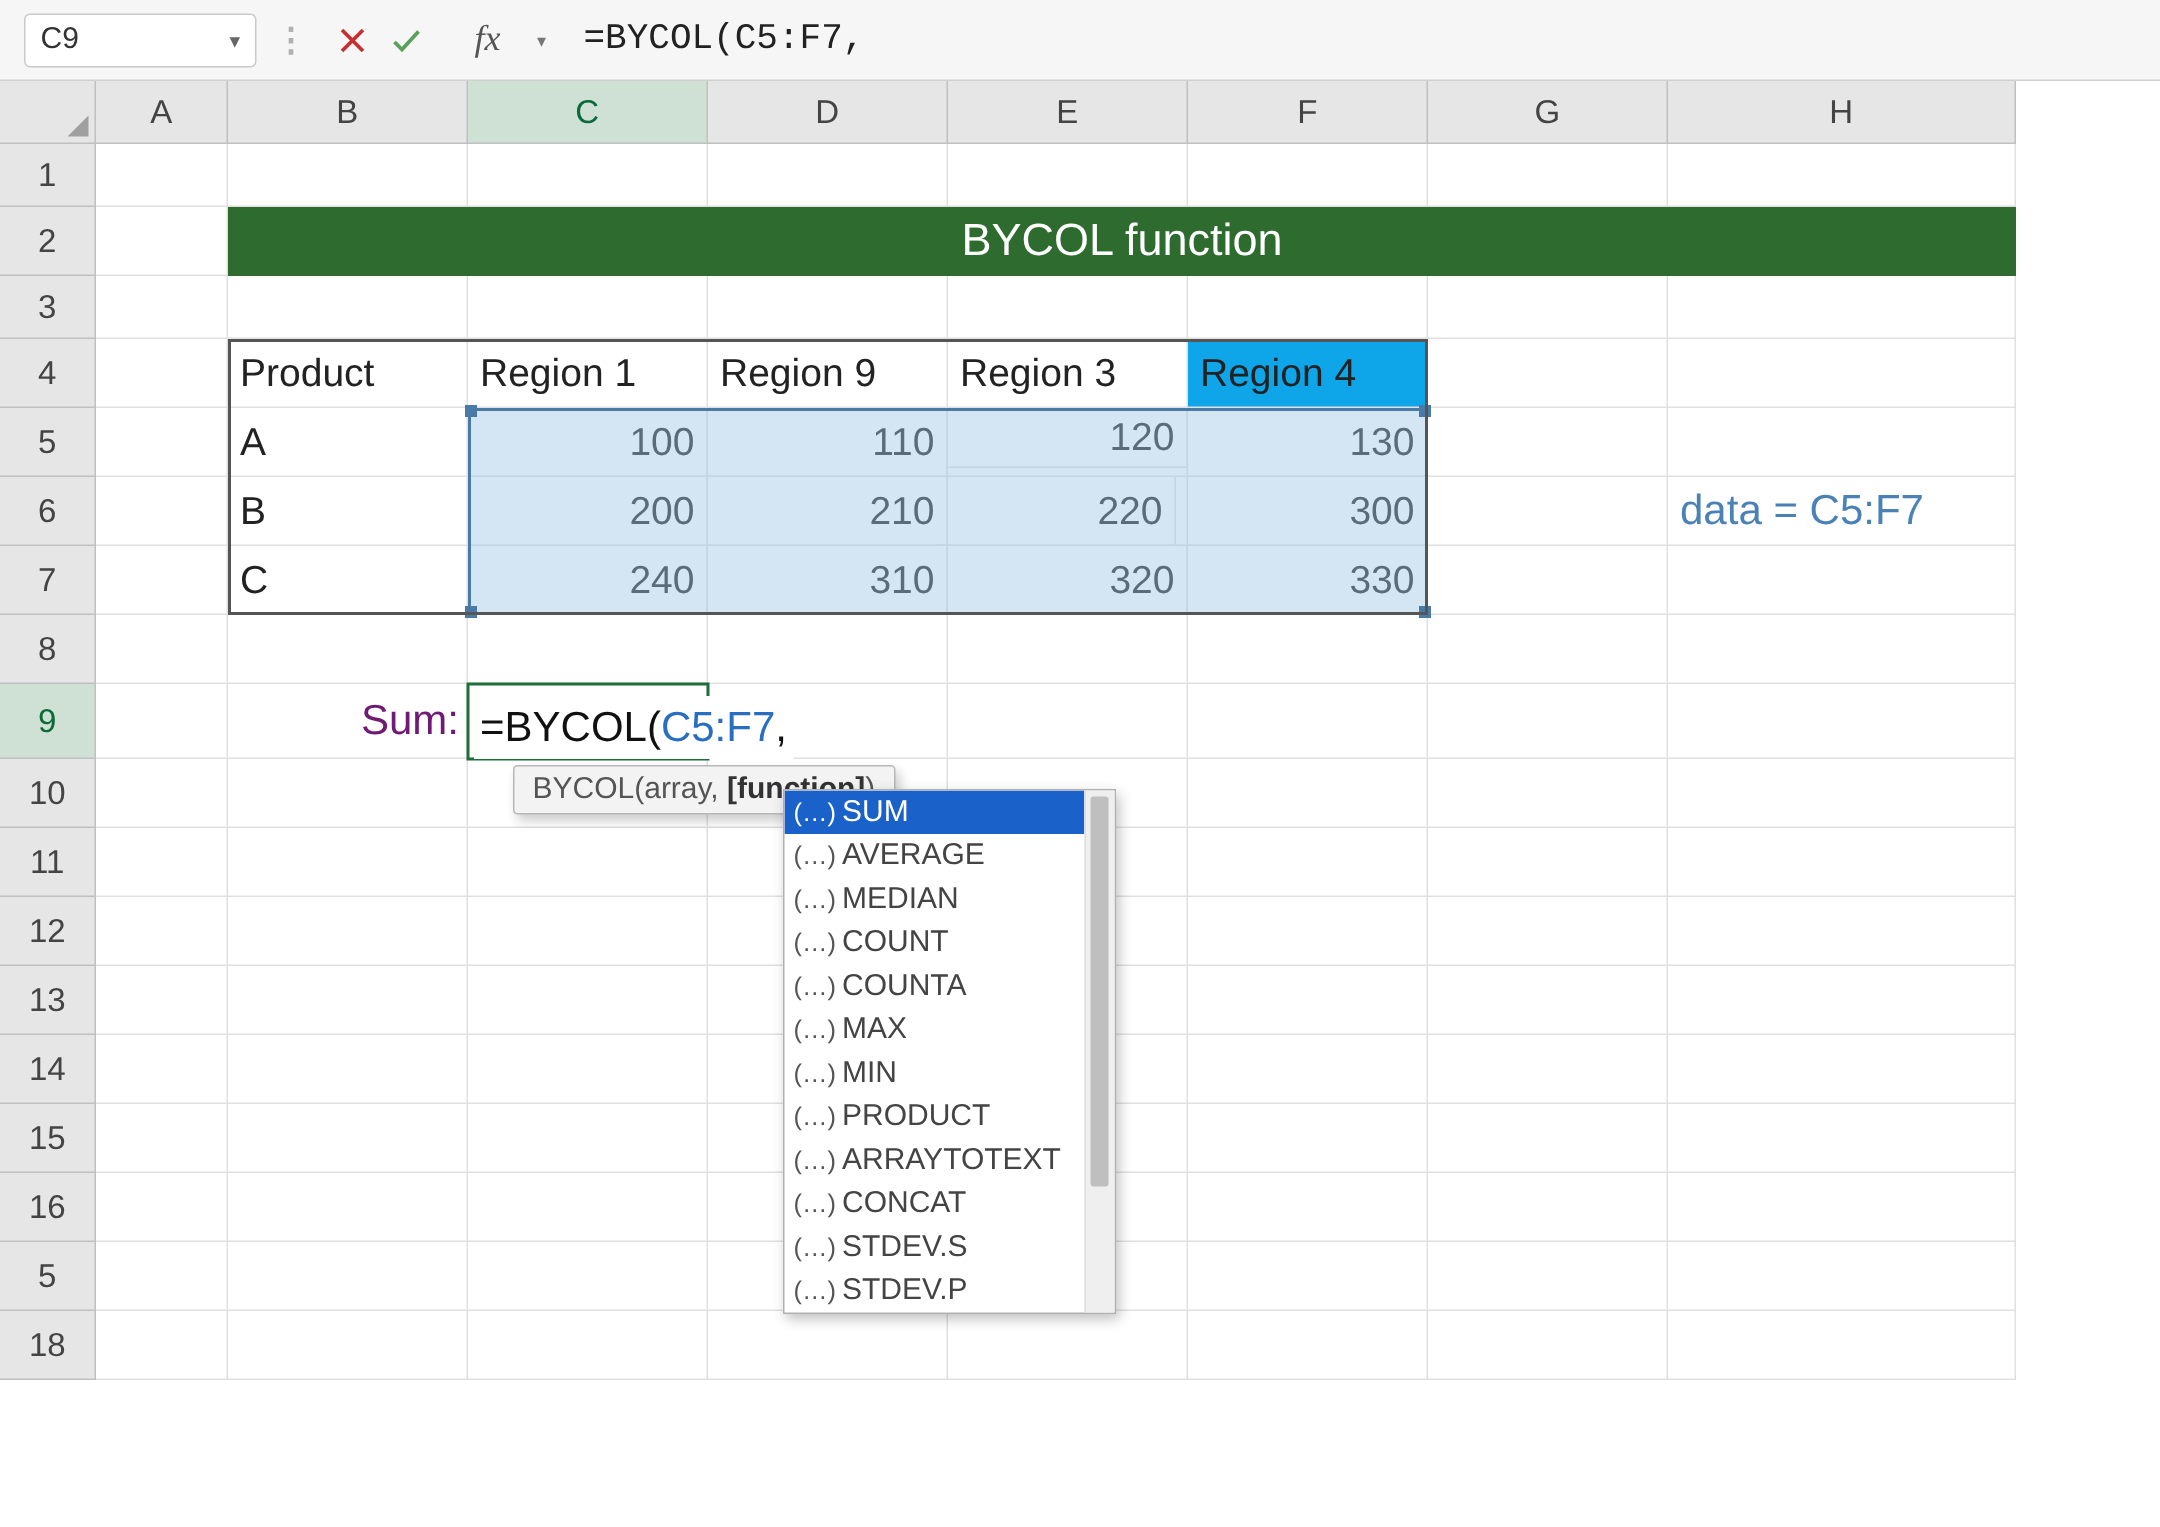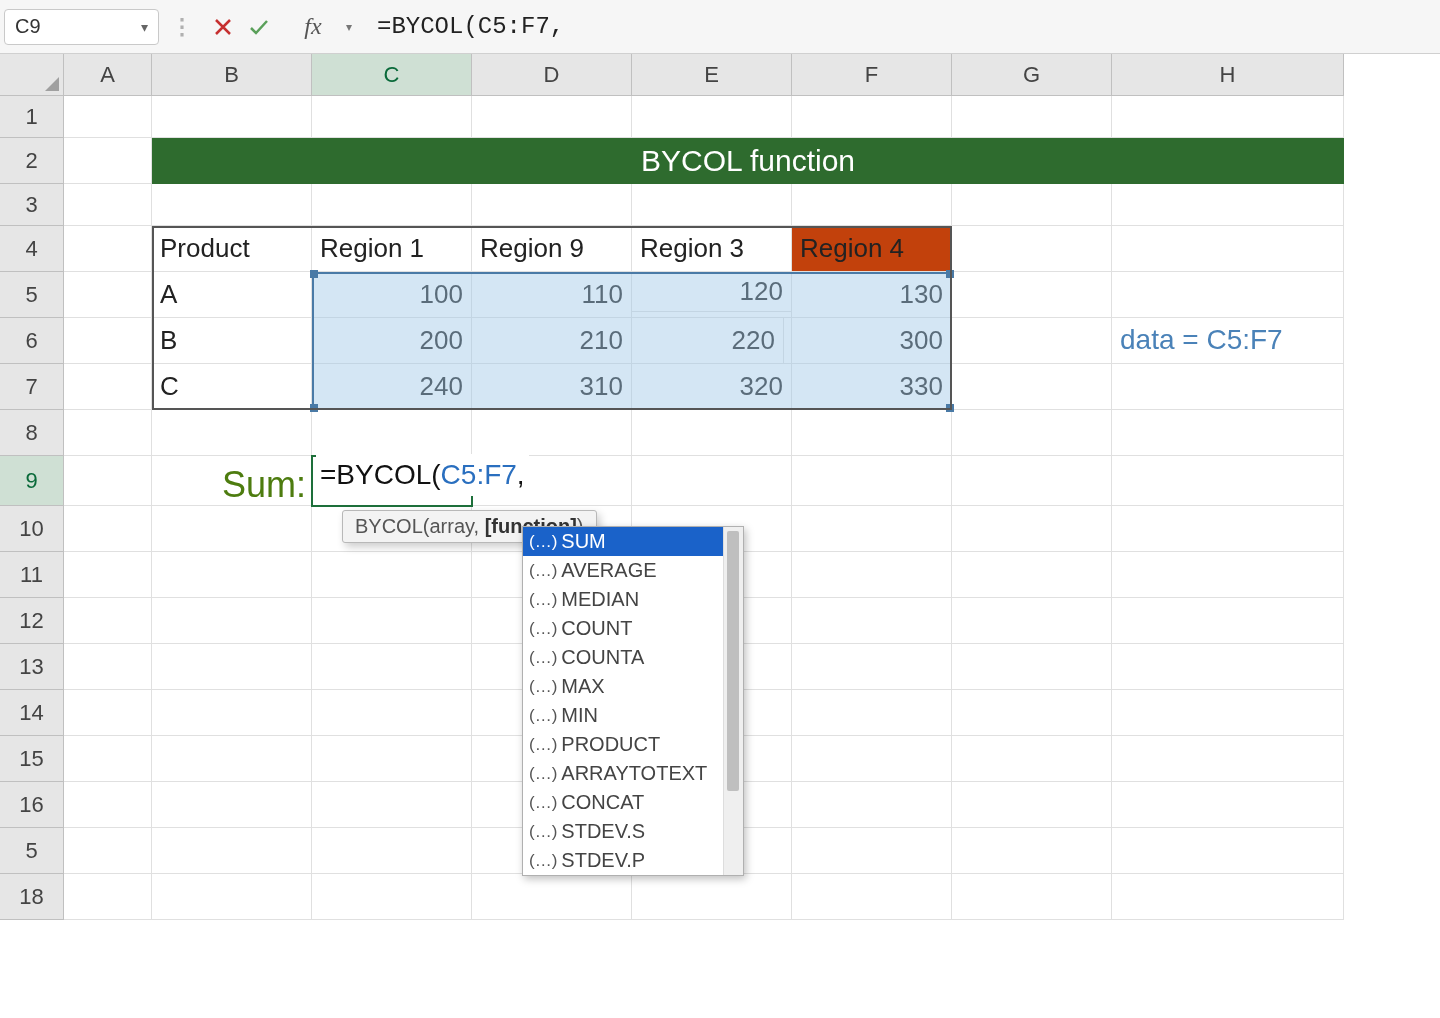--- a/index.html
+++ b/index.html
@@ -12,21 +12,21 @@
     position: relative;
     user-select: none;
   }
   
   .formula-bar {
     display: flex;
     align-items: center;
     height: 54px;
     border-bottom: 1px solid #d0d0d0;
     background: #f6f6f6;
-    padding-left: 4px;
+    padding-left: 16px;
   }
   .name-box {
     width: 155px;
     height: 36px;
     display: flex;
     align-items: center;
     justify-content: space-between;
     padding: 0 10px;
     background: #ffffff;
     border: 1px solid #c9c9c9;
@@ -147,22 +147,22 @@
     border: 2px solid #1d6f3a;
     pointer-events:none;
   }
   .note-text {
     position:absolute;
     color:#4a82b8;
     font-size:28px;
   }
   .sum-label {
     position:absolute;
-    font-size:36px;
-    color:#4d7c0f;
+    font-size:28px;
+    color:#701a75;
   }
   .formula-in-cell {
     position:absolute;
     font-size:28px;
     color:#111;
     background:#fff;
     padding:0 4px;
     display:flex;
     align-items:center;
   }
@@ -411,21 +411,21 @@
     <div class="cell" style="left: 888px; top: 778px; width: 160px; height: 46px;"></div>
     <div class="cell" style="left: 1048px; top: 778px; width: 232px; height: 46px;"></div>
   </div>
 
 <div id="ov">
     <div class="banner" style="left: 152px; top: 138px; width: 1192px; height: 46px;">BYCOL function</div>
     <div class="cell" style="left: 152px; top: 226px; width: 160px; height: 46px; background: rgb(255, 255, 255); justify-content: flex-start;">Product</div>
     <div class="cell" style="left: 312px; top: 226px; width: 160px; height: 46px; background: rgb(255, 255, 255); justify-content: flex-start;">Region 1</div>
     <div class="cell" style="left: 472px; top: 226px; width: 160px; height: 46px; background: rgb(255, 255, 255); justify-content: flex-start;">Region 9</div>
     <div class="cell" style="left: 632px; top: 226px; width: 160px; height: 46px; background: rgb(255, 255, 255); justify-content: flex-start;">Region 3</div>
-    <div class="cell" style="left: 792px; top: 226px; width: 160px; height: 46px; background: #c2410c; justify-content: flex-start;">Region 4</div>
+    <div class="cell" style="left: 792px; top: 226px; width: 160px; height: 46px; background: #0ea5e9; justify-content: flex-start;">Region 4</div>
     <div class="cell" style="left: 152px; top: 272px; width: 160px; height: 46px; background: rgb(255, 255, 255);">A</div>
     <div class="cell" style="left: 312px; top: 272px; width: 160px; height: 46px; justify-content: flex-end; background: transparent;">100</div>
     <div class="cell" style="left: 472px; top: 272px; width: 160px; height: 46px; justify-content: flex-end; background: transparent;">110</div>
     <div class="cell" style="left: 632px; top: 272px; width: 160px; height: 40px; justify-content: flex-end; background: transparent;">120</div>
     <div class="cell" style="left: 792px; top: 272px; width: 160px; height: 46px; justify-content: flex-end; background: transparent;">130</div>
     <div class="cell" style="left: 152px; top: 318px; width: 160px; height: 46px; background: rgb(255, 255, 255);">B</div>
     <div class="cell" style="left: 312px; top: 318px; width: 160px; height: 46px; justify-content: flex-end; background: transparent;">200</div>
     <div class="cell" style="left: 472px; top: 318px; width: 160px; height: 46px; justify-content: flex-end; background: transparent;">210</div>
     <div class="cell" style="left: 624px; top: 318px; width: 160px; height: 46px; justify-content: flex-end; background: transparent;">220</div>
     <div class="cell" style="left: 792px; top: 318px; width: 160px; height: 46px; justify-content: flex-end; background: transparent;">300</div>
@@ -437,21 +437,21 @@
     <div class="sel-range" style="left: 312px; top: 272px; width: 640px; height: 138px;">
       <div class="handle" style="top: -4px; right: -4px;"></div>
       <div class="handle" style="right: -4px; bottom: -4px;"></div>
       <div class="handle" style="top: -4px; left: -4px;"></div>
       <div class="handle" style="bottom: -4px; left: -4px;"></div>
     </div>
     <div class="tbl-border" style="left: 152px; top: 226px; width: 800px; height: 184px;"></div>
     <div class="note-text" style="left: 1120px; top: 324px;">data = C5:F7</div>
     <div class="sum-label" style="left: 152px; width: 160px; text-align: right; top: 464px; padding-right: 6px;">Sum:</div>
     <div class="active-cell" style="left: 311px; top: 455px; width: 162px; height: 52px;"></div>
-    <div class="formula-in-cell" style="left: 316px; top: 454px; height: 42px;">
+    <div class="formula-in-cell" style="left: 316px; top: 464px; height: 42px;">
       <span>=BYCOL(</span>
       <span class="ref">C5:F7</span>
       <span>,</span>
     </div>
     <div class="tooltip" style="left: 342px; top: 510px;"><span>BYCOL(array, </span><b>[function]</b><span>)</span></div>
     <div class="suggest" style="left: 522px; top: 526px;">
       <div class="suggest-list">
         <div class="suggest-item sel">
           <span class="badge">(…)</span>
           <span>SUM</span>

